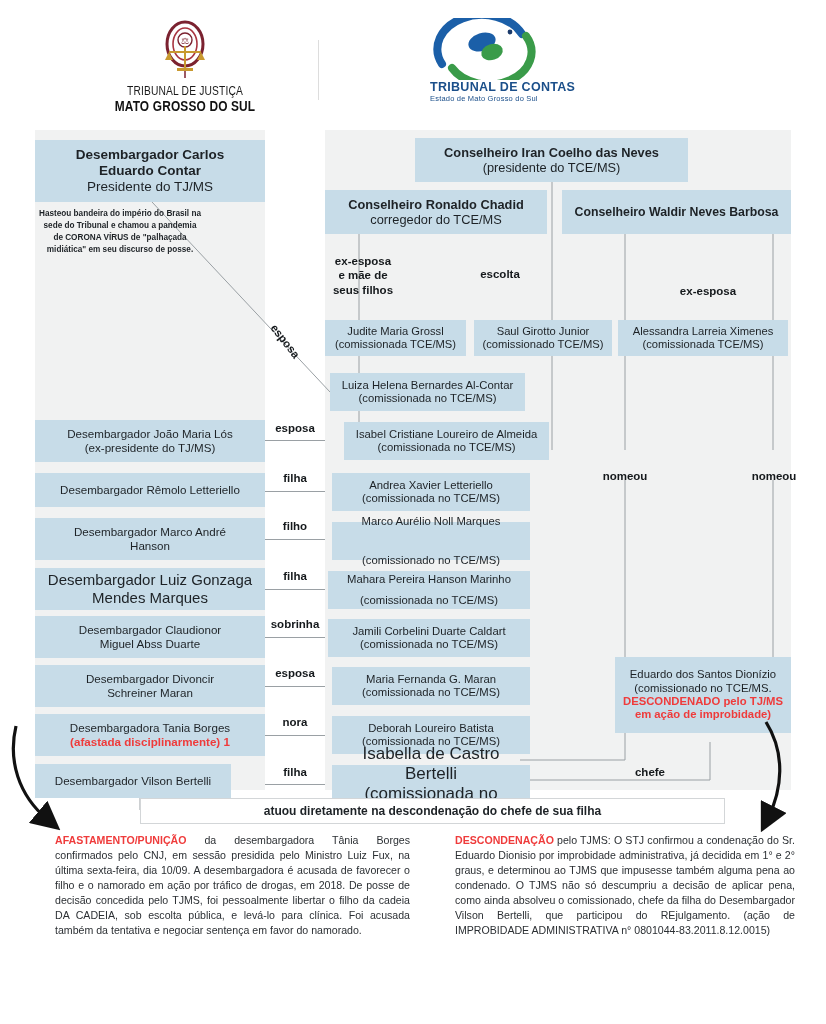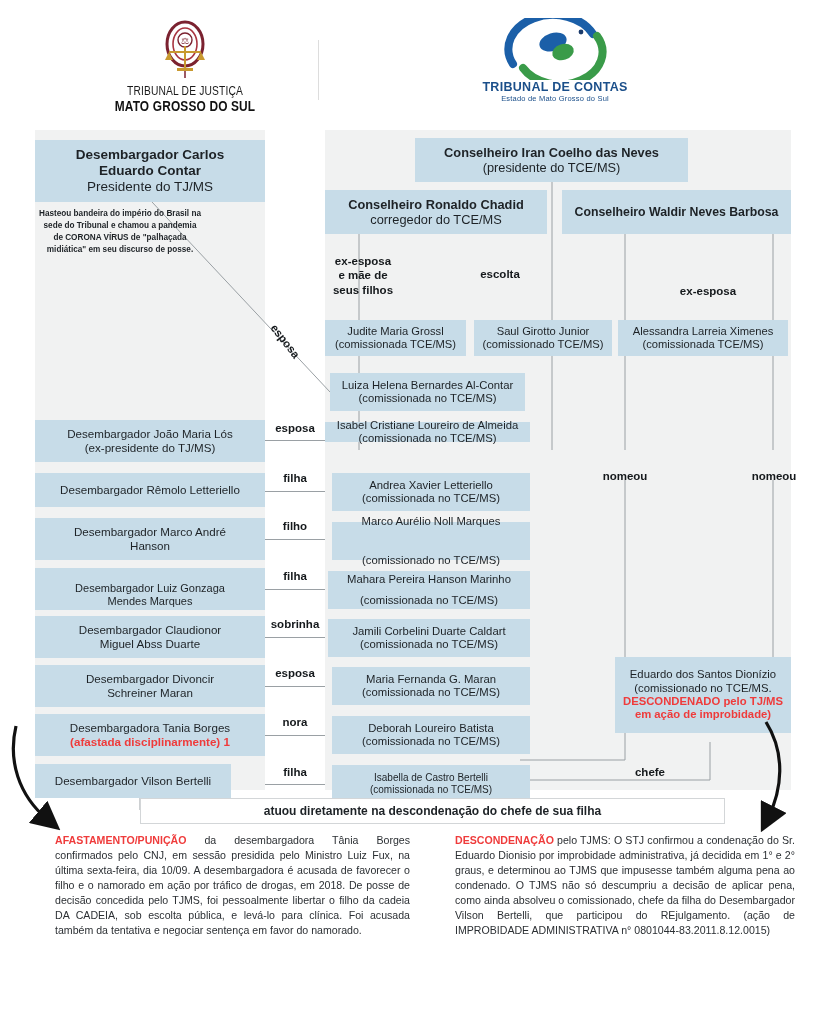--- a/index.html
+++ b/index.html
@@ -8,21 +8,21 @@
     width: 826px; height: 1024px;
     background: #ffffff;
     font-family: "Liberation Sans", sans-serif;
     color: #23282c;
     position: relative;
     overflow: hidden;
   }
   
   #header { position:absolute; left:0; top:0; width:826px; height:130px; }
   #logo-tj { position:absolute; left:90px; top:18px; width:190px; text-align:center; }
-  #logo-tc { position:absolute; left:430px; top:18px; width:250px; text-align:center; }
+  #logo-tc { position:absolute; left:430px; top:18px; width:250px; text-align:left; }
   .tj-mark { width:56px; height:62px; margin:0 auto 4px; position:relative; }
   .tj-line1 { font-size:12.5px; letter-spacing:.2px; font-weight:400; color:#1a1a1a;
               font-family:"Liberation Sans Narrow","Liberation Sans",sans-serif;
               transform:scaleX(.82); }
   .tj-line2 { font-size:14.5px; font-weight:bold; color:#111; letter-spacing:.2px;
               transform:scaleX(.82); }
   .tc-line1 { font-size:12.5px; font-weight:bold; color:#1b4f8a; letter-spacing:.3px; }
   .tc-line2 { font-size:7.5px; color:#1b4f8a; letter-spacing:.2px; }
   #divider { position:absolute; left:318px; top:40px; width:1px; height:60px; background:#dddddd; }
 
@@ -143,21 +143,21 @@
     <div>Desembargador João Maria Lós</div>
     <div>(ex-presidente do TJ/MS)</div>
   </div>
   <div class="box" style="left:35px; top:343px; width:230px; height:34px; font-size:11.6px;">
     <div>Desembargador Rêmolo Letteriello</div>
   </div>
   <div class="box" style="left:35px; top:388px; width:230px; height:42px; font-size:11.6px;">
     <div>Desembargador Marco André</div>
     <div>Hanson</div>
   </div>
-  <div class="box" style="left:35px; top:438px; width:230px; height:42px; font-size:11px;justify-content:flex-end;">
+  <div class="box" style="left:35px; top:438px; width:230px; height:42px; font-size:15px;">
     <div>Desembargador Luiz Gonzaga</div>
     <div>Mendes Marques</div>
   </div>
   <div class="box" style="left:35px; top:486px; width:230px; height:42px; font-size:11.6px;">
     <div>Desembargador Claudionor</div>
     <div>Miguel Abss Duarte</div>
   </div>
   <div class="box" style="left:35px; top:535px; width:230px; height:42px; font-size:11.6px;">
     <div>Desembargador Divoncir</div>
     <div>Schreiner Maran</div>
@@ -227,21 +227,21 @@
   <div class="box" style="left:618px; top:190px; width:170px; height:36px; font-size:11.2px;">
     <div>Alessandra Larreia Ximenes</div>
     <div>(comissionada TCE/MS)</div>
   </div>
 
   <div class="box" style="left:330px; top:243px; width:195px; height:38px; font-size:11.3px;">
     <div>Luiza Helena Bernardes Al-Contar</div>
     <div>(comissionada no TCE/MS)</div>
   </div>
 
-  <div class="box" style="left:325px; top:292px; width:205px; height:20px; font-size:11.3px;">
+  <div class="box" style="left:344px; top:292px; width:205px; height:38px; font-size:11.3px;">
     <div>Isabel Cristiane Loureiro de Almeida</div>
     <div>(comissionada no TCE/MS)</div>
   </div>
   <div class="box" style="left:332px; top:343px; width:198px; height:38px; font-size:11.3px;">
     <div>Andrea Xavier Letteriello</div>
     <div>(comissionada no TCE/MS)</div>
   </div>
   <div class="box" style="left:332px; top:392px; width:198px; height:38px; font-size:11.3px;gap:26px;">
     <div>Marco Aurélio Noll Marques</div>
     <div>(comissionado no TCE/MS)</div>
@@ -255,21 +255,21 @@
     <div>(comissionada no TCE/MS)</div>
   </div>
   <div class="box" style="left:332px; top:537px; width:198px; height:38px; font-size:11.3px;">
     <div>Maria Fernanda G. Maran</div>
     <div>(comissionada no TCE/MS)</div>
   </div>
   <div class="box" style="left:332px; top:586px; width:198px; height:38px; font-size:11.3px;">
     <div>Deborah Loureiro Batista</div>
     <div>(comissionada no TCE/MS)</div>
   </div>
-  <div class="box" style="left:332px; top:635px; width:198px; height:38px; font-size:10px;">
+  <div class="box" style="left:332px; top:635px; width:198px; height:38px; font-size:17px;">
     <div>Isabella de Castro Bertelli</div>
     <div>(comissionada no TCE/MS)</div>
   </div>
 
   <div class="reltag" style="left:595px; top:340px; width:60px;">nomeou</div>
   <div class="reltag" style="left:744px; top:340px; width:60px;">nomeou</div>
 
   <div class="box" style="left:615px; top:527px; width:176px; height:76px; font-size:11.3px;">
     <div>Eduardo dos Santos Dionízio</div>
     <div>(comissionado no TCE/MS.</div>

